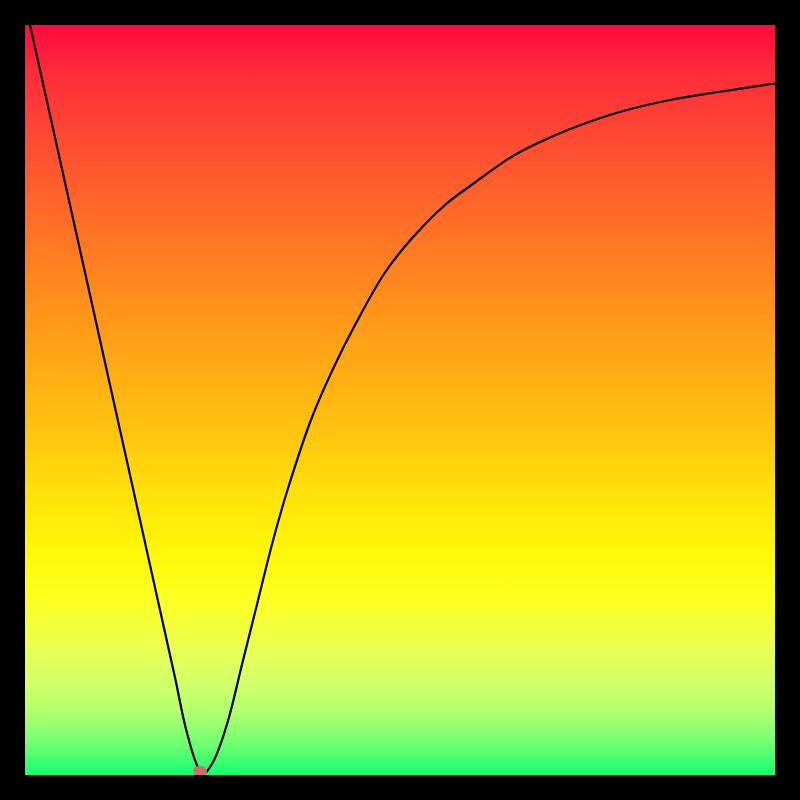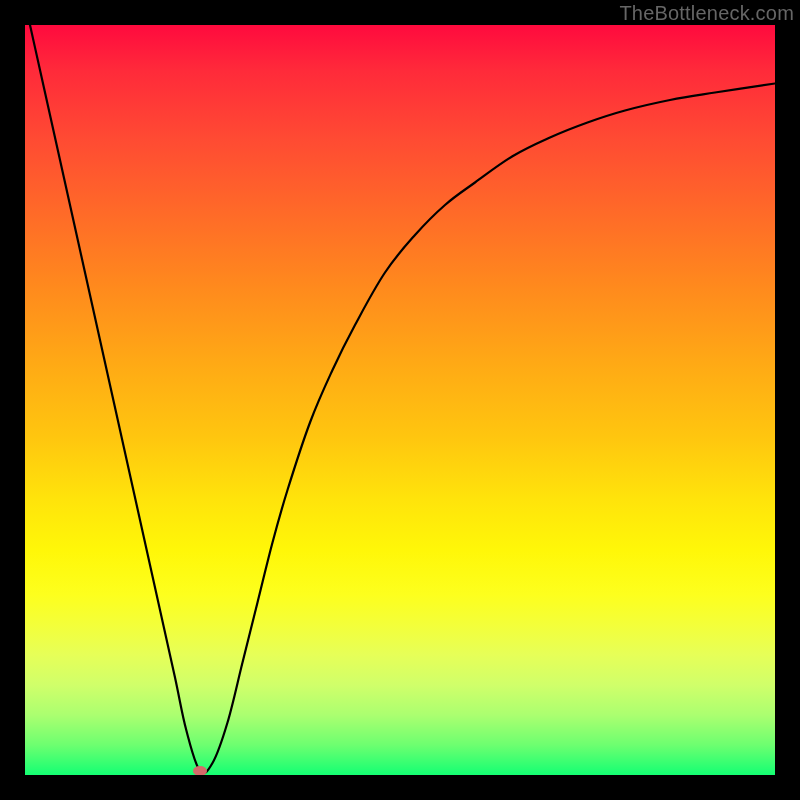--- a/index.html
+++ b/index.html
@@ -75,14 +75,13 @@
 <body>
 
 <div class="frame">
   <div class="plot">
     <div class="gradient"></div>
     <svg class="curve" width="750" height="750" viewBox="0 0 750 750" preserveAspectRatio="none">
       <path id="curve-path" d="M 0.00 -22.50 C 2.70 -10.35, 9.60 20.70, 15.00 45.00 C 20.40 69.30, 24.60 88.20, 30.00 112.50 C 35.40 136.80, 39.60 155.70, 45.00 180.00 C 50.40 204.30, 54.60 223.20, 60.00 247.50 C 65.40 271.80, 69.60 290.70, 75.00 315.00 C 80.40 339.30, 84.60 358.20, 90.00 382.50 C 95.40 406.80, 99.60 425.70, 105.00 450.00 C 110.40 474.30, 114.60 493.20, 120.00 517.50 C 125.40 541.80, 129.60 560.70, 135.00 585.00 C 140.40 609.30, 145.28 630.90, 150.00 652.50 C 154.72 674.10, 156.79 688.26, 161.25 705.00 C 165.71 721.74, 170.03 739.56, 174.75 745.50 C 179.47 751.44, 182.50 746.64, 187.50 738.00 C 192.50 729.36, 197.10 715.59, 202.50 697.50 C 207.90 679.41, 212.10 659.10, 217.50 637.50 C 222.90 615.90, 227.10 599.10, 232.50 577.50 C 237.90 555.90, 242.10 537.75, 247.50 517.50 C 252.90 497.25, 255.75 486.60, 262.50 465.00 C 269.25 443.40, 276.90 419.10, 285.00 397.50 C 293.10 375.90, 299.40 362.55, 307.50 345.00 C 315.60 327.45, 320.55 317.55, 330.00 300.00 C 339.45 282.45, 349.20 263.70, 360.00 247.50 C 370.80 231.30, 379.20 222.15, 390.00 210.00 C 400.80 197.85, 409.20 189.45, 420.00 180.00 C 430.80 170.55, 437.85 166.28, 450.00 157.50 C 462.15 148.72, 474.00 139.35, 487.50 131.25 C 501.00 123.15, 511.50 118.58, 525.00 112.50 C 538.50 106.42, 549.00 102.36, 562.50 97.50 C 576.00 92.64, 585.15 89.55, 600.00 85.50 C 614.85 81.45, 628.80 78.24, 645.00 75.00 C 661.20 71.76, 671.10 70.47, 690.00 67.50 C 708.90 64.53, 739.20 60.12, 750.00 58.50" fill="none" stroke="#000" stroke-width="2.2" stroke-linejoin="round" stroke-linecap="round"></path>
     </svg>
     <div id="marker" class="marker" style="left: 174.75px; top: 745.5px; background: rgb(212, 106, 106);"></div>
   </div>
-  <div class="watermark">TheBottleneck.com</div>
 </div>
 
 </body></html>

